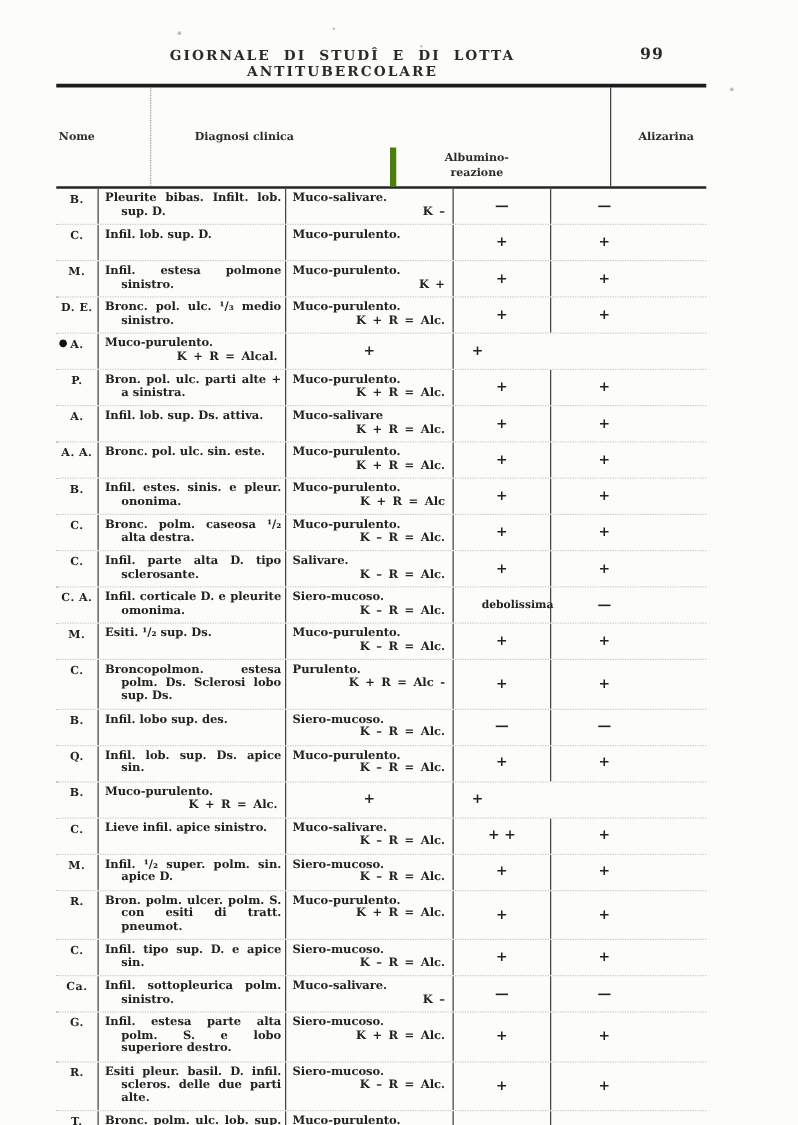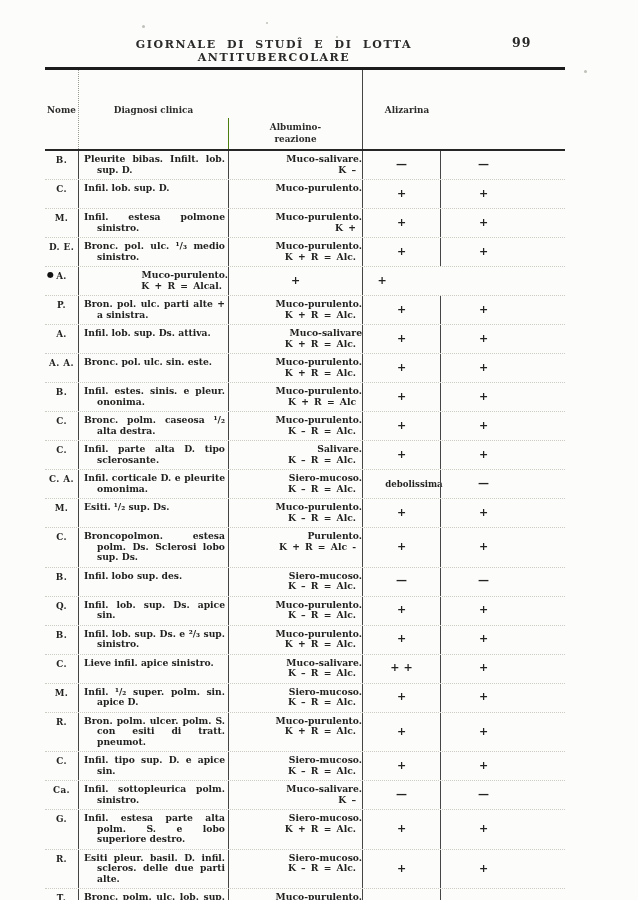--- a/index.html
+++ b/index.html
@@ -28,29 +28,30 @@
   }
 
   
   .datatable{position:absolute;top:67px;left:45px;width:520px;}
   .thead{
     display:grid;
     grid-template-columns:33px 150px 134px 78px 125px;
     border-top:3px solid #1c1c1c;
     border-bottom:2px solid #262626;
     min-height:46px;
+    gap:42px;
   }
   .th{
     display:flex;align-items:center;justify-content:center;
     text-align:center;
     font-size:8.8px;font-weight:bold;
     padding:4px 2px;color:#2c2c2c;
   }
   .th.h-diag{border-left:1px dotted #9a9a92;}
-  .th.h-alb{border-left:1px solid #4d7c0f;white-space:pre-line;line-height:11.5px;margin-top:48px;}
+  .th.h-alb{border-left:5px solid #4d7c0f;white-space:pre-line;line-height:11.5px;margin-top:48px;}
   .th.h-aliz{border-left:1px solid #454545;padding-right:39px;padding-left:44px;}
 
   .trow{
     display:grid;
     grid-template-columns:33px 150px 134px 78px 125px;
     position:relative;
   }
   .trow + .trow{border-top:1px dotted rgba(110,100,85,.32);}
 
   .c{font-size:9.2px;line-height:10.5px;font-weight:bold;color:#222;}
@@ -65,21 +66,21 @@
   .c.diag{
     border-left:1px solid #454545;
     padding:3px 3px 4px 5px;
     text-align:justify;
   }
   .diag-t{display:block;padding-left:13px;text-indent:-13px;}
   .c.esp{
     border-left:1px solid #454545;
     padding:3px 0 4px 5px;
   }
-  .esp-l1{text-align:right;}
+  .esp-l1{text-align:left;}
   .esp-l2{
     text-align:right;padding-right:6px;
     min-height:10.5px;word-spacing:2px;
   }
   .c.alb,.c.aliz{
     border-left:1px solid #454545;
     display:flex;align-items:center;justify-content:center;
     font-size:11px;padding:2px 0;
   }
   .c.alb.txt{font-size:8.6px;padding-left:25px;}
@@ -352,23 +353,20 @@
         <div class="esp-l2">K – R = Alc.</div>
       </div>
       <div class="c alb">+</div>
       <div class="c aliz">+</div>
     </div>
         <div class="trow">
       <div class="c nome">
         <span class="ink-dot"></span>
         <span class="nome-t">B.</span>
       </div>
-      <div class="c diag">
-        <span class="diag-t">Infil. lob. sup. Ds. e ²/₃ sup. sinistro.</span>
-      </div>
       <div class="c esp">
         <div class="esp-l1">Muco-purulento.</div>
         <div class="esp-l2">K + R = Alc.</div>
       </div>
       <div class="c alb">+</div>
       <div class="c aliz">+</div>
     </div>
         <div class="trow">
       <div class="c nome">
         <span class="ink-dot"></span>

